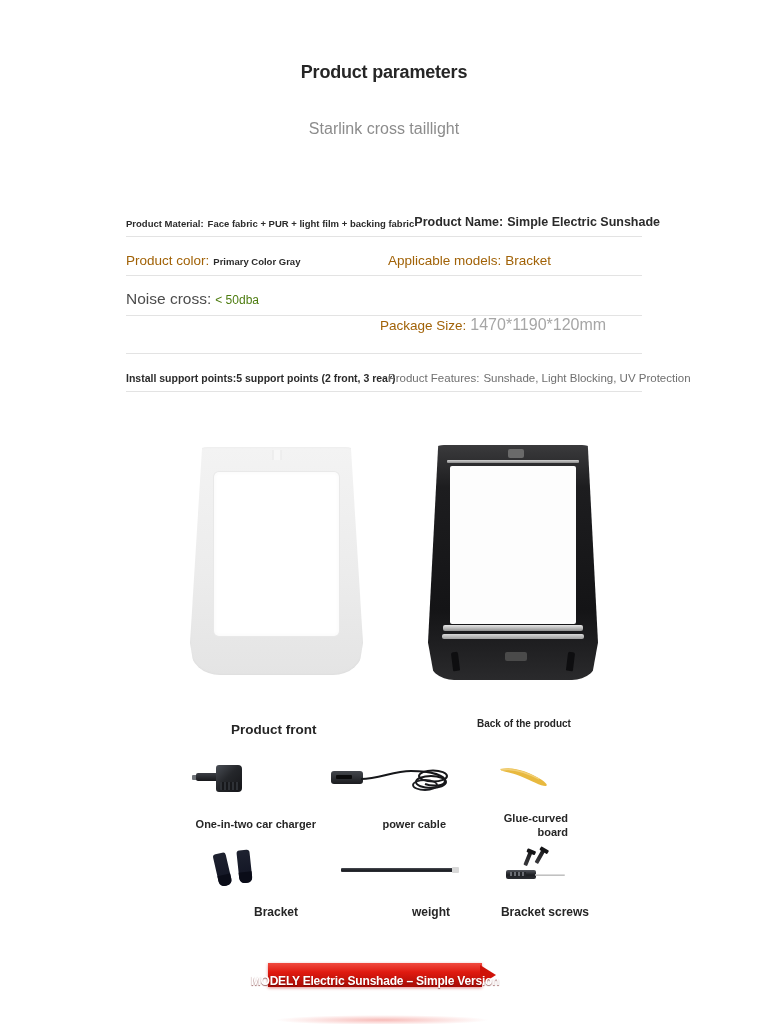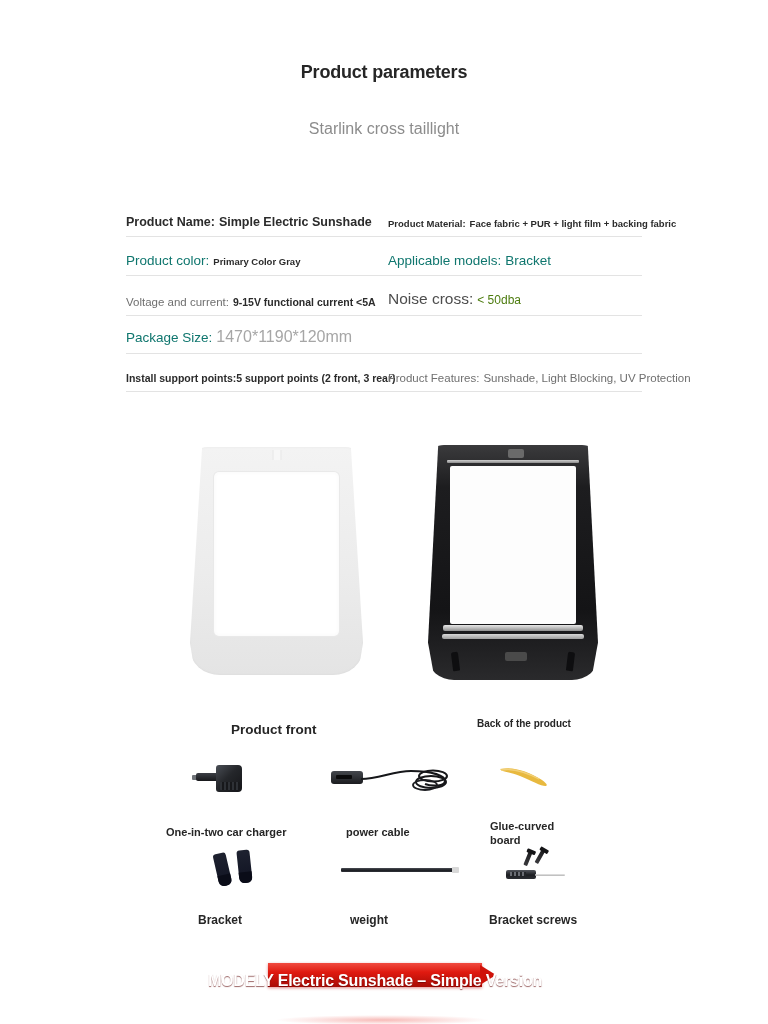--- a/index.html
+++ b/index.html
@@ -46,21 +46,21 @@
   }
   .spec-row {
     display: flex;
     align-items: flex-end;
     border-bottom: 1px solid #e3e3e3;
     box-sizing: border-box;
   }
   .spec-row.r1 { height: 34px; }
   .spec-row.r2 { height: 39px; }
   .spec-row.r3 { height: 40px; }
-  .spec-row.r4 { height: 38px; }
+  .spec-row.r4 { height: 38px; flex-direction: column; }
   .spec-row.r5 { height: 38px; }
 
   .cell {
     display: flex;
     align-items: baseline;
     padding-bottom: 7px;
     white-space: nowrap;
     overflow: visible;
   }
   .cell-l { width: 262px; flex: none; }
@@ -69,21 +69,21 @@
   .lab { color: #2b2b2b; }
   .val { color: #2b2b2b; }
 
   
   .t-bold-13 { font-size: 12.5px; font-weight: bold; }
   .t-bold-11 { font-size: 10.5px; font-weight: bold; }
   .t-bold-10 { font-size: 9.5px; font-weight: bold; }
   .t-reg-12  { font-size: 11.5px; font-weight: normal; color: #6f6f6f; }
   .t-gray-14 { font-size: 12px; font-weight: normal; color: #4d7c0f; }
   .t-gray-16 { font-size: 16px; font-weight: normal; color: #a6a6a6; }
-  .t-dark-14 { font-size: 13.5px; font-weight: normal; color: #0f766e; }
+  .t-dark-14 { font-size: 13.5px; font-weight: normal; color: #a16207; }
   .t-dark-16 { font-size: 15.5px; font-weight: normal; color: #4d4d4d; }
   .sp { display: inline-block; width: 4px; }
 
   
   .shade-front {
     position: absolute;
     left: 190px;
     top: 447px;
     width: 173px;
     height: 228px;
@@ -213,26 +213,25 @@
     font-weight: bold;
     color: #262626;
   }
 
   
   .acc {
     position: absolute;
   }
   .acc-caption {
     position: absolute;
-    text-align: left;
+    text-align: right;
     font-size: 11px;
     font-weight: bold;
     color: #262626;
     line-height: 1.25;
-    margin-top: 8px;
   }
 
   
   .charger { left: 196px; top: 762px; width: 56px; height: 32px; }
   .charger .barrel {
     position: absolute; left: 0; top: 11px;
     width: 22px; height: 8px;
     background: linear-gradient(180deg, #3c3f45, #17181b);
     border-radius: 2px;
   }
@@ -359,21 +358,21 @@
     border-top: 10px solid transparent;
     border-bottom: 10px solid transparent;
     border-left: 16px solid #cf1209;
   }
   .banner-text {
     position: absolute;
     left: 0; top: 0;
     width: 214px; height: 36px;
     display: flex; align-items: center; justify-content: center;
     color: #ffffff;
-    font-size: 16px;
+    font-size: 12px;
     font-weight: bold;
     white-space: nowrap;
     letter-spacing: -0.2px;
     text-shadow: 0 1px 1px rgba(90,0,0,0.6);
   }
   .banner-glow {
     position: absolute;
     left: 6px; top: 52px;
     width: 216px; height: 10px;
     background: radial-gradient(ellipse at center, rgba(230,30,20,0.30), rgba(255,255,255,0) 70%);
@@ -381,51 +380,46 @@
 </style>
 </head>
 <body>
 
 <div class="page-title">Product parameters</div>
 <div class="page-subtitle">Starlink cross taillight</div>
 
 <div class="spec-table">
 
   <div class="spec-row r1">
+    <div class="cell cell-r">
+      <span class="lab t-bold-10">Product Material:</span>
+      <span class="sp"></span>
+      <span class="val t-bold-10">Face fabric + PUR + light film + backing fabric</span>
+    </div>
     <div class="cell cell-l">
       <span class="lab t-bold-13">Product Name:</span>
       <span class="sp"></span>
       <span class="val t-bold-13">Simple Electric Sunshade</span>
-    </div>
-    <div class="cell cell-r">
-      <span class="lab t-bold-10">Product Material:</span>
-      <span class="sp"></span>
-      <span class="val t-bold-10">Face fabric + PUR + light film + backing fabric</span>
     </div>
   </div>
 
   <div class="spec-row r2">
     <div class="cell cell-l">
       <span class="lab t-dark-14">Product color:</span>
       <span class="sp"></span>
       <span class="val t-bold-10">Primary Color Gray</span>
     </div>
     <div class="cell cell-r">
       <span class="lab t-dark-14">Applicable models:</span>
       <span class="sp"></span>
       <span class="val t-dark-14">Bracket</span>
     </div>
   </div>
 
   <div class="spec-row r3">
-    <div class="cell cell-l">
-      <span class="lab t-reg-12">Voltage and current:</span>
-      <span class="sp"></span>
-      <span class="val t-bold-11">9-15V functional current &lt;5A</span>
-    </div>
     <div class="cell cell-r">
       <span class="lab t-dark-16">Noise cross:</span>
       <span class="sp"></span>
       <span class="val t-gray-14">&lt; 50dba</span>
     </div>
   </div>
 
   <div class="spec-row r4">
     <div class="cell cell-l">
       <span class="lab t-dark-14">Package Size:</span>

